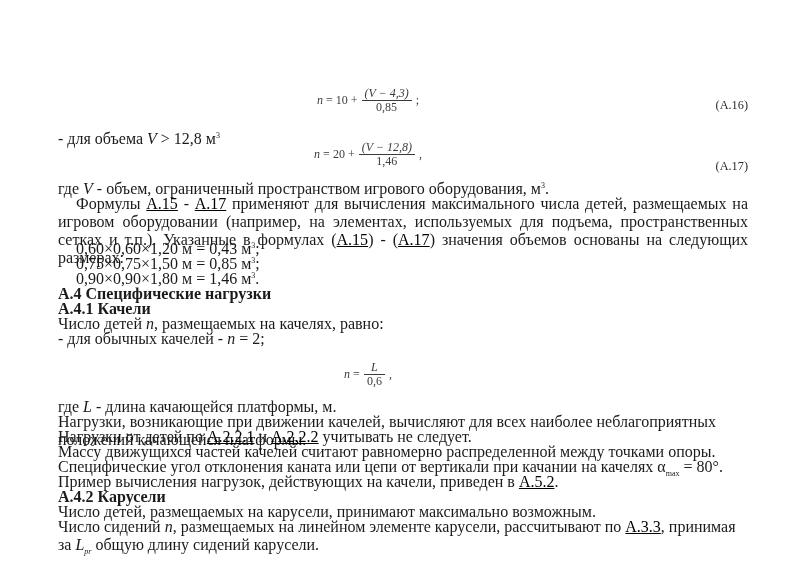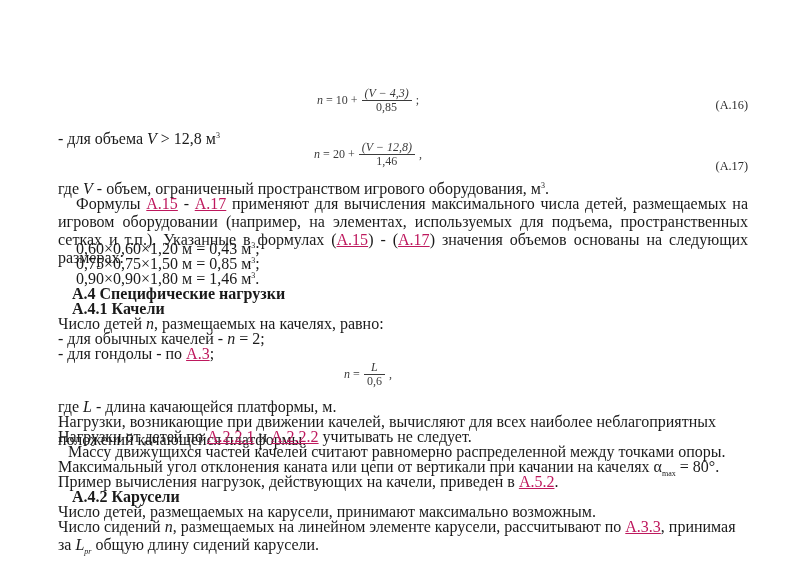--- a/index.html
+++ b/index.html
@@ -26,24 +26,23 @@
     text-justify: inter-word;
   }
   .indent {
     text-indent: 18px;
   }
   .pad-left {
     padding-left: 18px;
   }
   .bold {
     font-weight: bold;
-    margin-left: 14px;
   }
   a.xref, .xref {
-    color: #be185d;
+    color: #000000;
     text-decoration: underline;
     cursor: pointer;
   }
   sup {
     font-size: 8px;
     vertical-align: super;
     line-height: 0;
   }
   sub {
     font-size: 8px;
@@ -162,23 +161,20 @@
   <div class="row bold" style="left:58px; top:285px;">А.4 Специфические нагрузки</div>
   <div class="row bold" style="left:58px; top:300px;">А.4.1 Качели</div>
 
   <div class="row" style="left:58px; top:315px;">
     <span>Число детей </span><span class="mi">n</span><span>, размещаемых на качелях, равно:</span>
   </div>
 
   <div class="row" style="left:58px; top:330px;">
     <span>- для обычных качелей - </span><span class="mi">n</span><span> = 2;</span>
   </div>
-  <div class="row" style="left:58px; top:345px;">
-    <span>- для гондолы - по </span><span class="xref">А.3</span><span>;</span>
-  </div>
 
   <div class="row" style="left:58px; top:362px;">
     <div class="eq-center">
       <span class="eq-line">
         <span class="mi">n</span>
         <span>=</span>
         <span class="frac">
           <span class="num mi">L</span>
           <span class="den">0,6</span>
         </span>
@@ -190,24 +186,24 @@
   <div class="row" style="left:58px; top:413px;">Нагрузки, возникающие при движении качелей, вычисляют для всех наиболее неблагоприятных положений качающейся платформы.</div>
 
   <div class="row" style="left:58px; top:398px;">
     <span>где </span><span class="mi">L</span><span> - длина качающейся платформы, м.</span>
   </div>
 
   <div class="row" style="left:58px; top:428px;">
     <span>Нагрузки от детей по </span><span class="xref">А.2.2.1</span><span> и </span><span class="xref">А.2.2.2</span><span> учитывать не следует.</span>
   </div>
 
-  <div class="row" style="left:58px; top:443px;margin-left:10px;">Массу движущихся частей качелей считают равномерно распределенной между точками опоры.</div>
+  <div class="row" style="left:58px; top:443px;">Массу движущихся частей качелей считают равномерно распределенной между точками опоры.</div>
 
   <div class="row" style="left:58px; top:458px;">
-    <span>Максимальный угол отклонения каната или цепи от вертикали при качании на качелях </span><span>α</span><sub>max</sub><span> = 80°.</span>
+    <span>Специфические угол отклонения каната или цепи от вертикали при качании на качелях </span><span>α</span><sub>max</sub><span> = 80°.</span>
   </div>
 
   <div class="row" style="left:58px; top:473px;">
     <span>Пример вычисления нагрузок, действующих на качели, приведен в </span><span class="xref">А.5.2</span><span>.</span>
   </div>
 
   <div class="row bold" style="left:58px; top:488px;">А.4.2 Карусели</div>
 
   <div class="row" style="left:58px; top:503px;">Число детей, размещаемых на карусели, принимают максимально возможным.</div>
 

